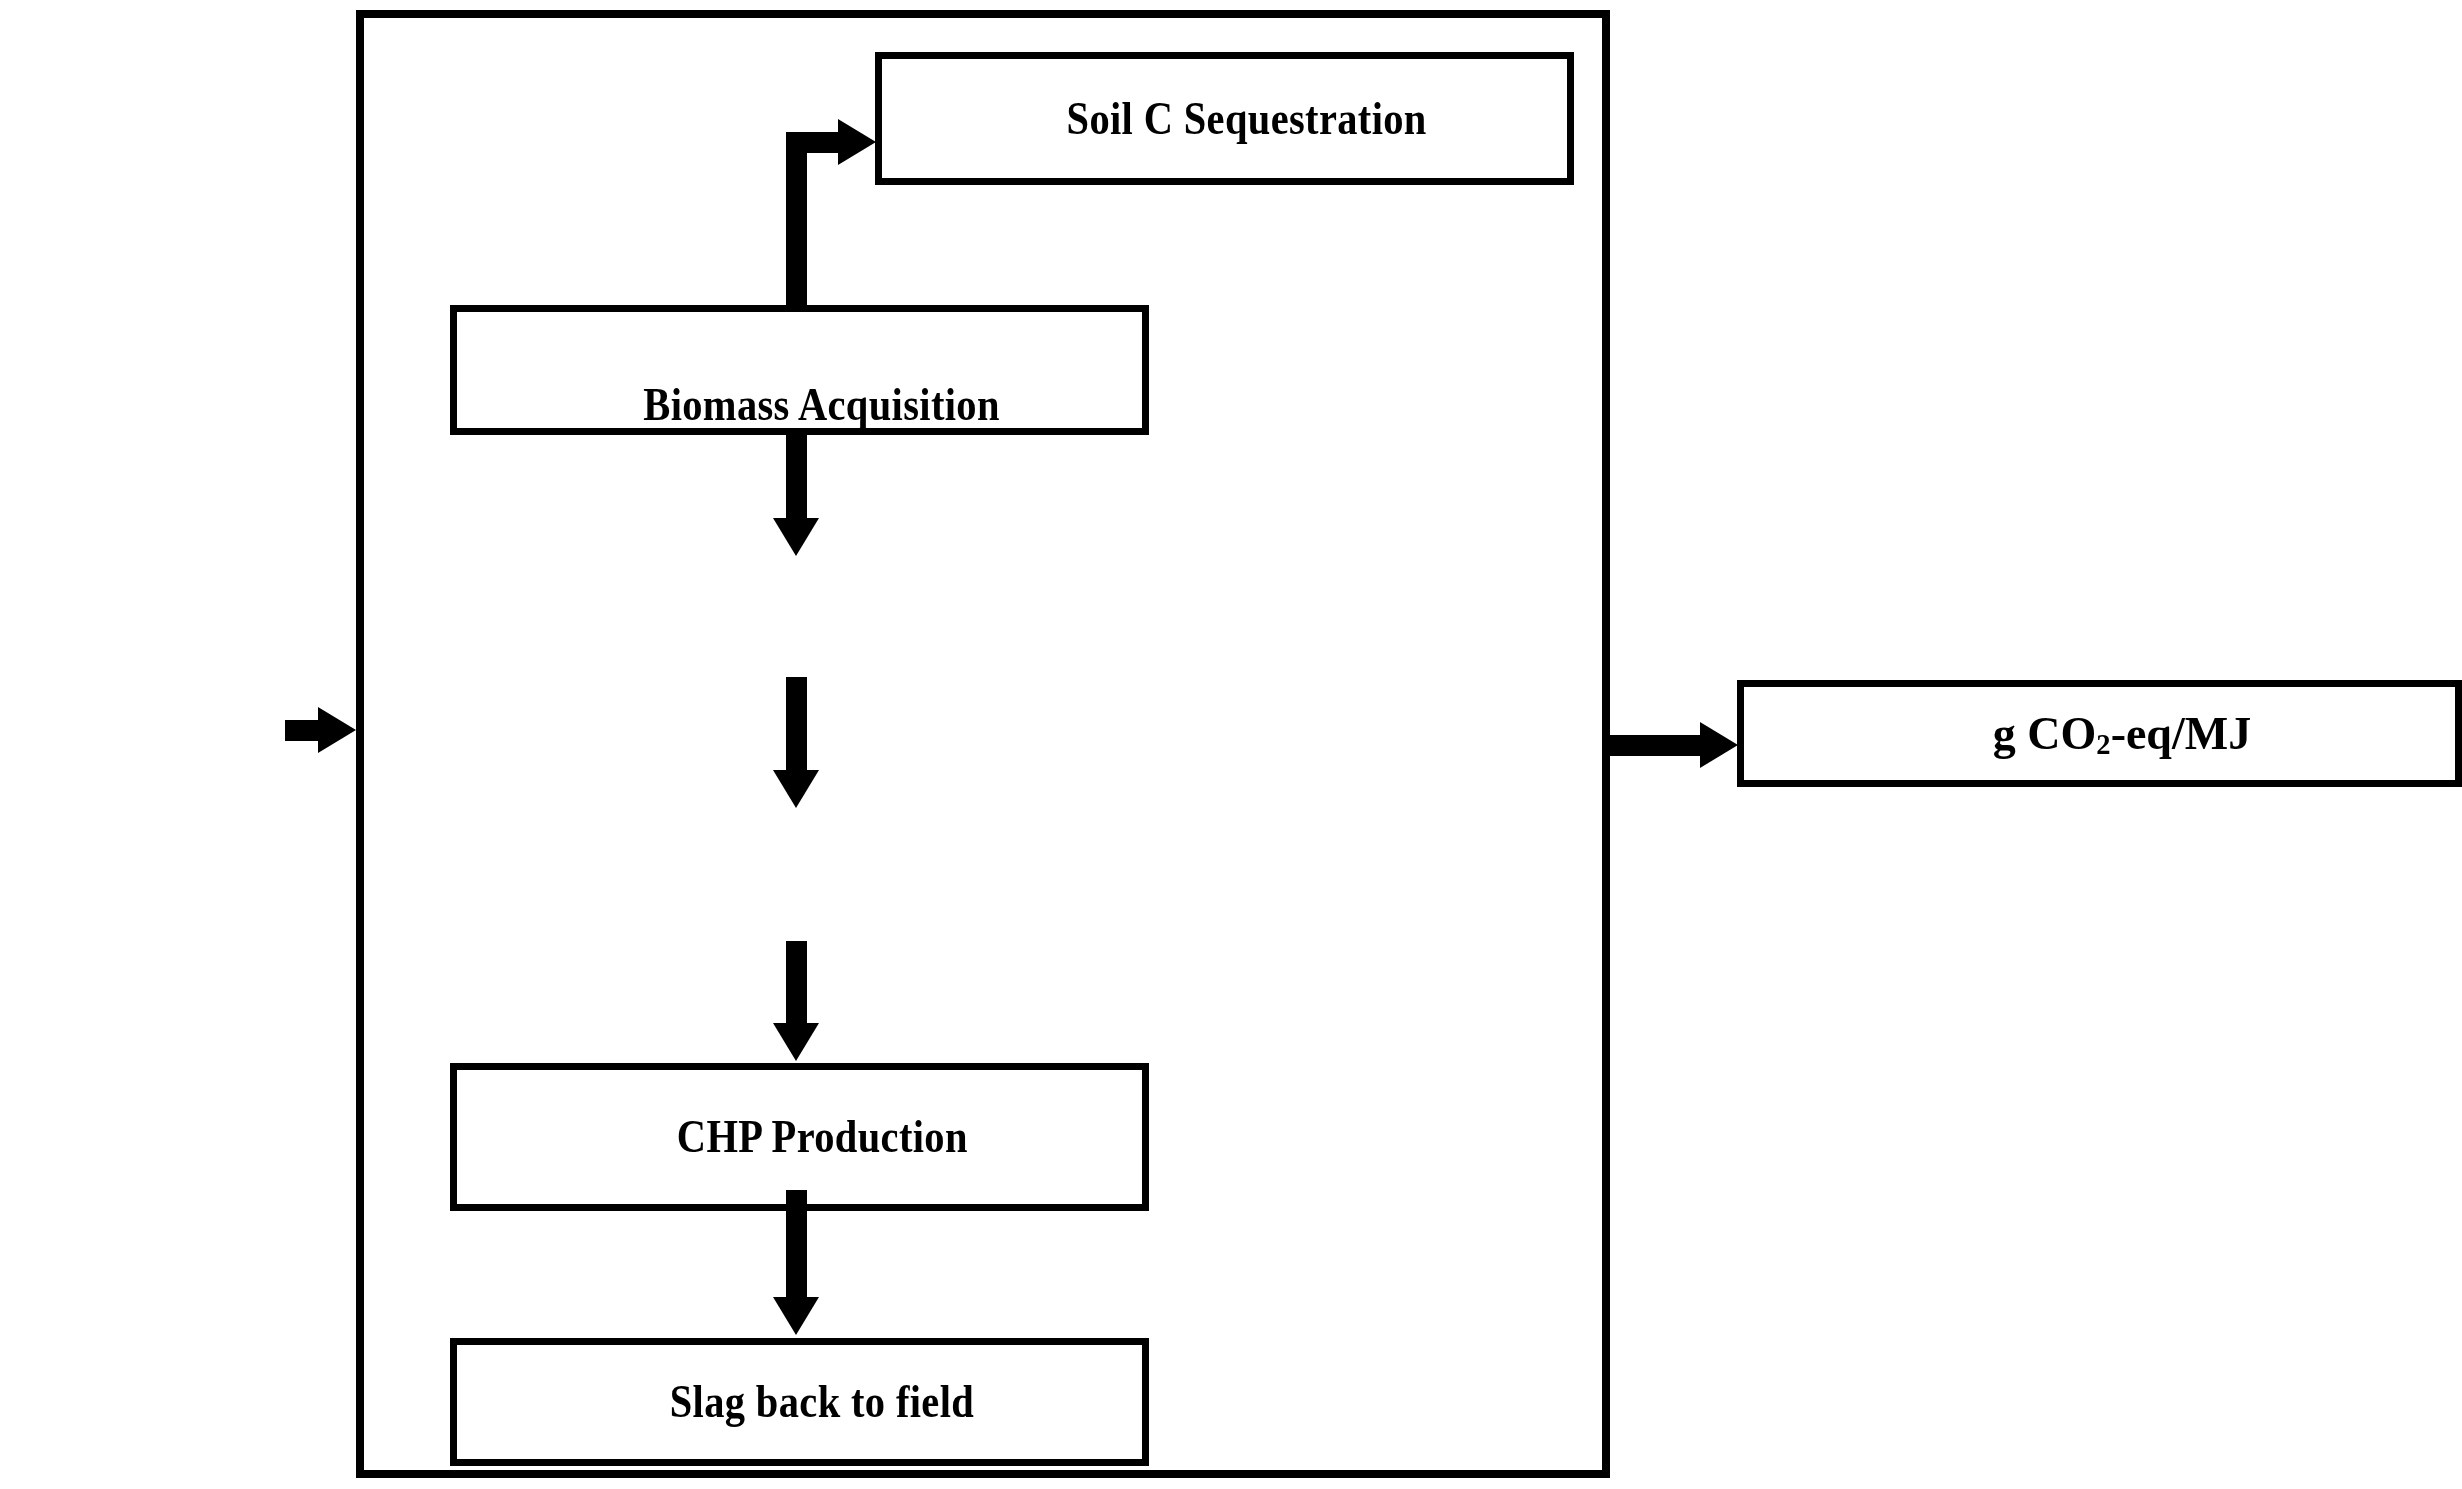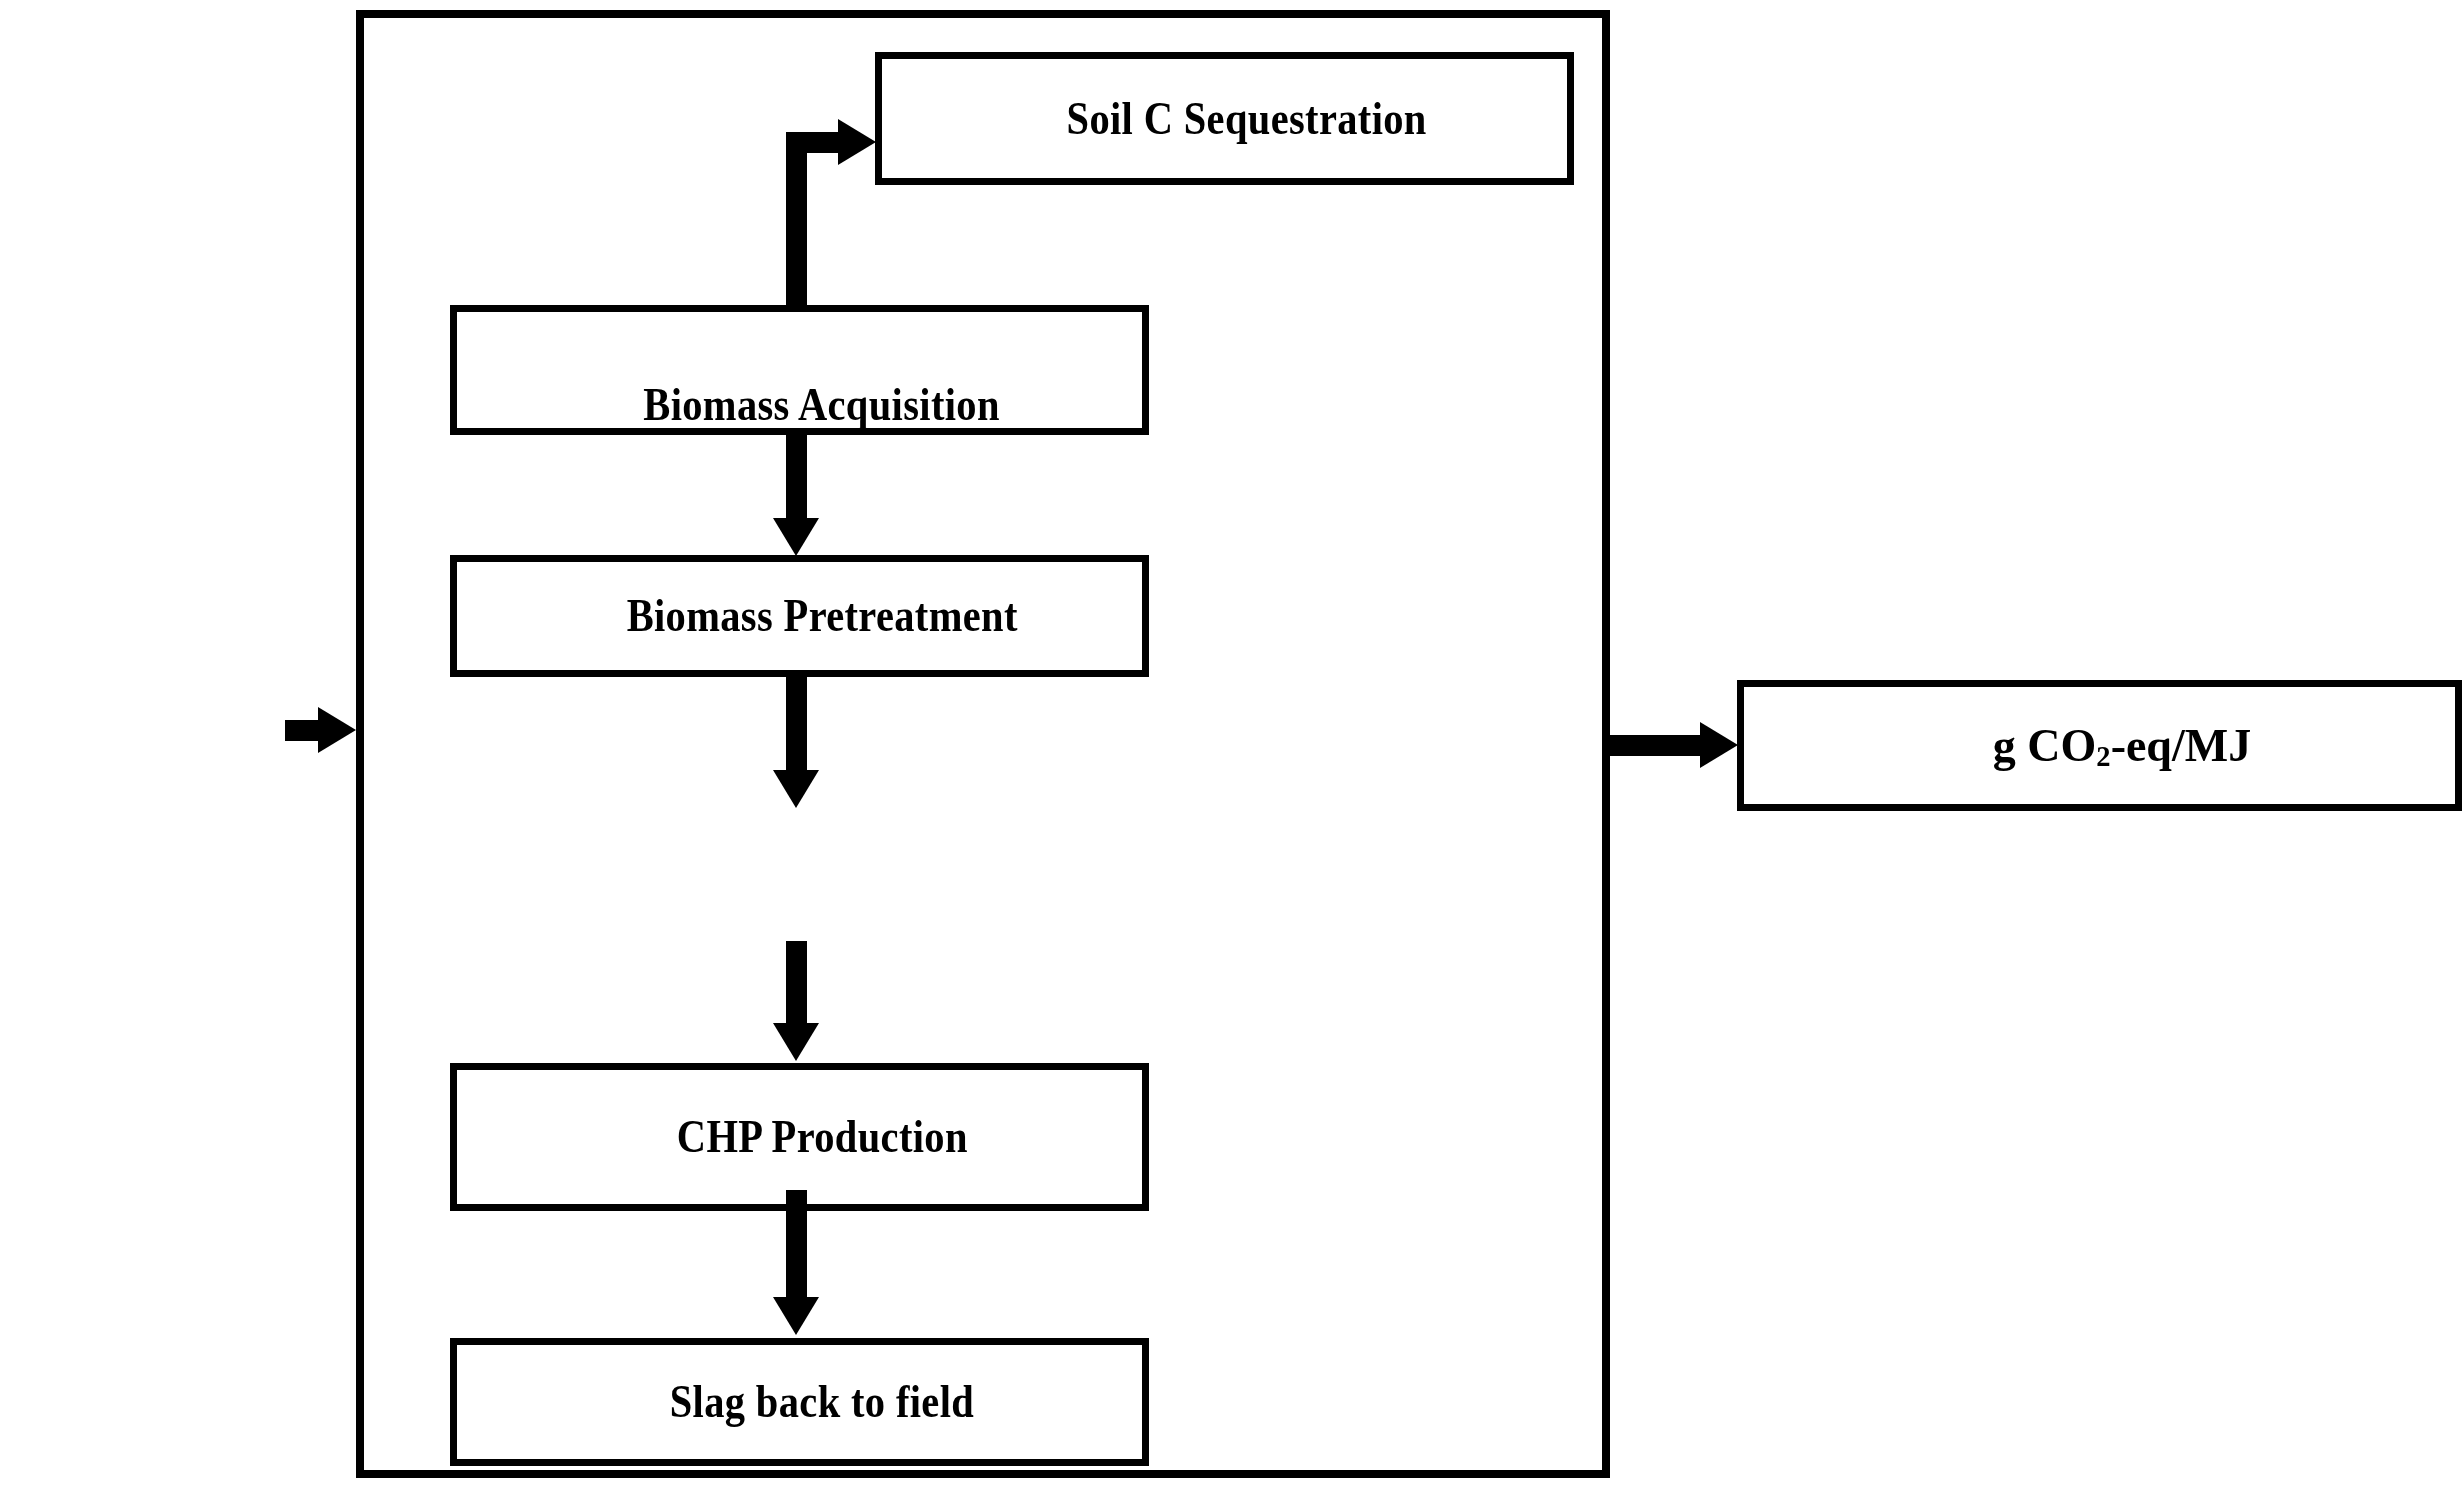--- a/index.html
+++ b/index.html
@@ -101,23 +101,20 @@
   <div class="hline" style="left:786px; top:132px; width:58px; height:20.5px;"></div>
   <div class="arrow-right" style="left:838px; top:119px;"></div>
 
   <div class="node" style="left:450px; top:305px; width:699px; height:130px;align-items:flex-end;">
     <span class="label" style="font-size:46px;">Biomass Acquisition</span>
   </div>
 
   <div class="vline" style="left:786px; top:435px; width:20.5px; height:88px;"></div>
   <div class="arrow-down" style="left:773px; top:518px;"></div>
 
-  <div class="node" style="left:450px; top:555px; width:699px; height:122px;">
-    <span class="label" style="font-size:46px;">Biomass Pretreatment</span>
-  </div>
 
   <div class="vline" style="left:786px; top:677px; width:20.5px; height:96px;"></div>
   <div class="arrow-down" style="left:773px; top:770px;"></div>
 
 
   <div class="vline" style="left:786px; top:941px; width:20.5px; height:87px;"></div>
   <div class="arrow-down" style="left:773px; top:1023px;"></div>
 
   <div class="node" style="left:450px; top:1063px; width:699px; height:148px;">
     <span class="label" style="font-size:46px;">CHP Production</span>
@@ -126,18 +123,18 @@
   <div class="vline" style="left:786px; top:1190px; width:20.5px; height:110px;"></div>
   <div class="arrow-down" style="left:773px; top:1297px;"></div>
 
   <div class="node" style="left:450px; top:1338px; width:699px; height:128px;">
     <span class="label" style="font-size:46px;">Slag back to field</span>
   </div>
 
   <div class="hline" style="left:1610px; top:735px; width:101px; height:20.5px;"></div>
   <div class="arrow-right" style="left:1700px; top:722px;"></div>
 
-  <div class="node wide-face" style="left:1737px; top:680px; width:725px; height:131px;align-items:center;">
+  <div class="node wide-face" style="left:1737px; top:680px; width:725px; height:107px;align-items:center;">
     <span class="label" style="font-size:46px;"><span>g CO</span><sub>2</sub><span>-eq/MJ</span></span>
   </div>
 
 </div>
 
 
 </body></html>

